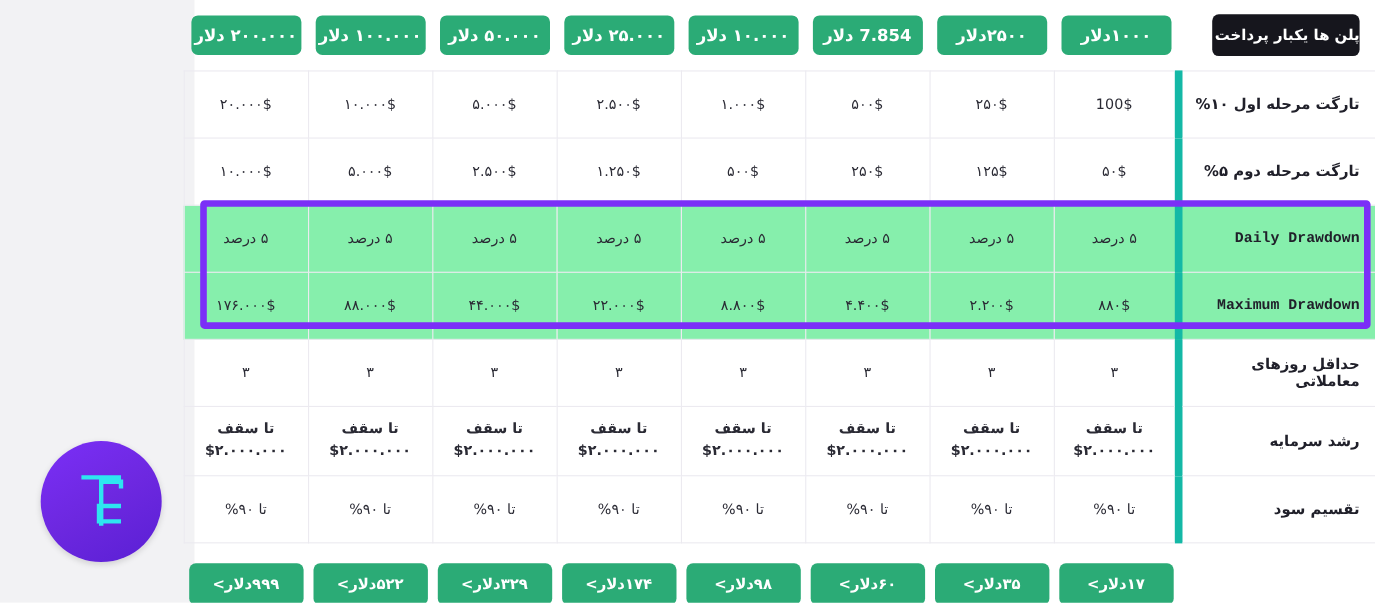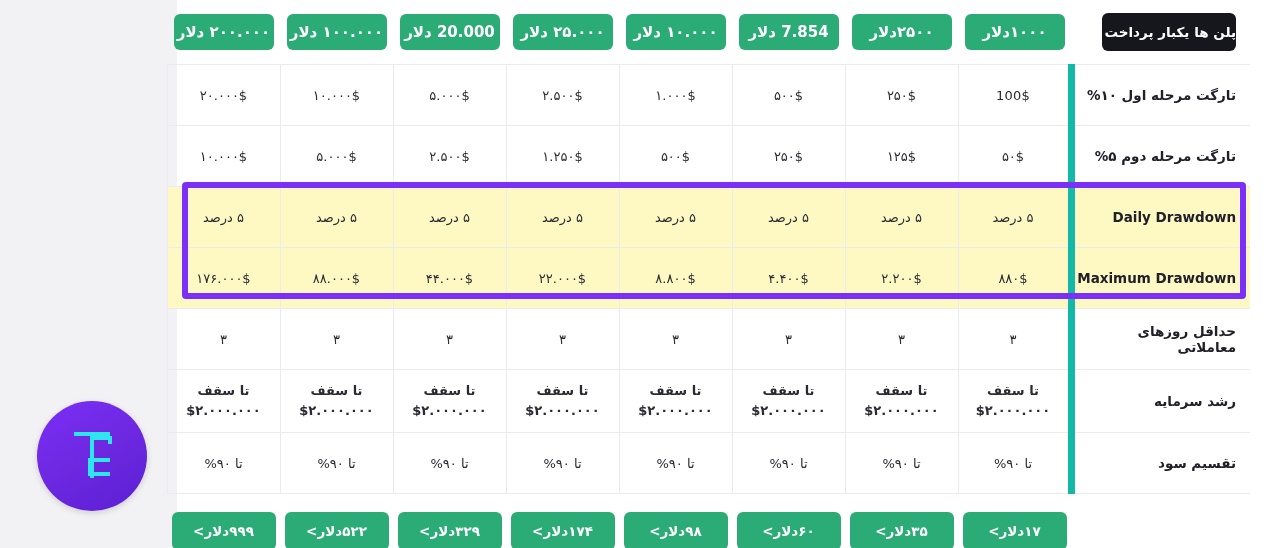--- a/index.html
+++ b/index.html
@@ -120,20 +120,21 @@
 
   td.two-line {
     line-height: 1.55;
     font-size: 13px;
   }
 
   .label-latin {
     font-size: 13px;
     font-weight: bold;
     color: #20202a;
+    font-family: Liberation Mono, monospace;
   }
 
   tr.tall td { height: 62px; font-weight: bold; }
 
   tr.cta td { height: 74px; border: none; }
   tr.cta td.rowlabel { border: none; }
 
   .cta-btn {
     display: inline-block;
     background: #2bab76;
@@ -155,21 +156,21 @@
     top: 182px;
     width: 1064px;
     height: 117px;
     border: 6px solid #7b2ff7;
     border-radius: 4px;
     box-sizing: border-box;
     pointer-events: none;
   }
 
   .shaded-row td {
-    background: #fef9c3;
+    background: #86efac;
   }
 </style>
 </head>
 <body>
 
 <div id="root">
 
   <div class="left-strip">
     <div class="logo-badge">
       <svg class="logo-mark" viewBox="0 0 48 52">
@@ -184,21 +185,21 @@
       <tbody>
         <tr class="header-row">
           <td class="rowlabel">
             <span class="plan-pill dark">پلن ها یکبار پرداخت</span>
           </td>
           <td class="col"><span class="plan-pill">۱۰۰۰دلار</span></td>
           <td class="col"><span class="plan-pill">۲۵۰۰دلار</span></td>
           <td class="col"><span class="plan-pill">7.854 دلار</span></td>
           <td class="col"><span class="plan-pill">۱۰.۰۰۰ دلار</span></td>
           <td class="col"><span class="plan-pill">۲۵.۰۰۰ دلار</span></td>
-          <td class="col"><span class="plan-pill">20.000 دلار</span></td>
+          <td class="col"><span class="plan-pill">۵۰.۰۰۰ دلار</span></td>
           <td class="col"><span class="plan-pill">۱۰۰.۰۰۰ دلار</span></td>
           <td class="col"><span class="plan-pill">۲۰۰.۰۰۰ دلار</span></td>
         </tr>
 
         <tr>
           <td class="rowlabel">تارگت مرحله اول ۱۰%</td>
           <td class="col cell-amount">100$</td>
           <td class="col cell-amount">۲۵۰$</td>
           <td class="col cell-amount">۵۰۰$</td>
           <td class="col cell-amount">۱.۰۰۰$</td>

